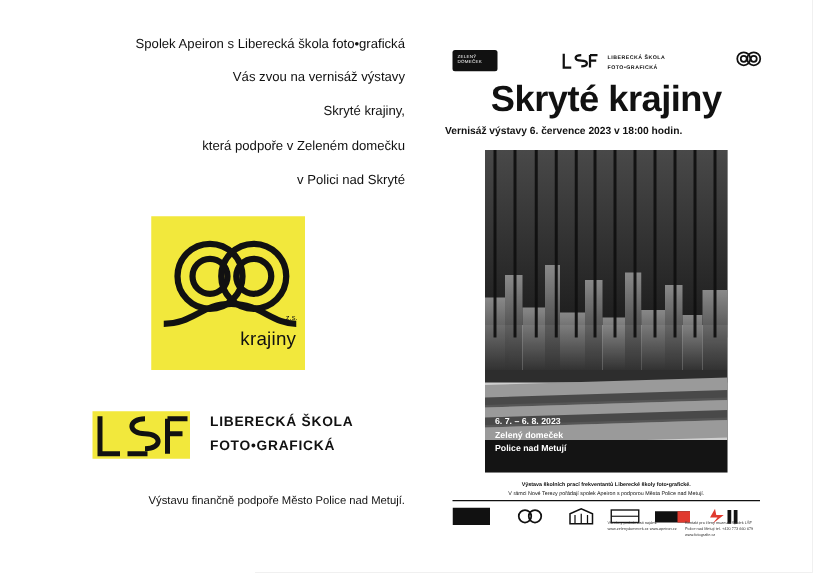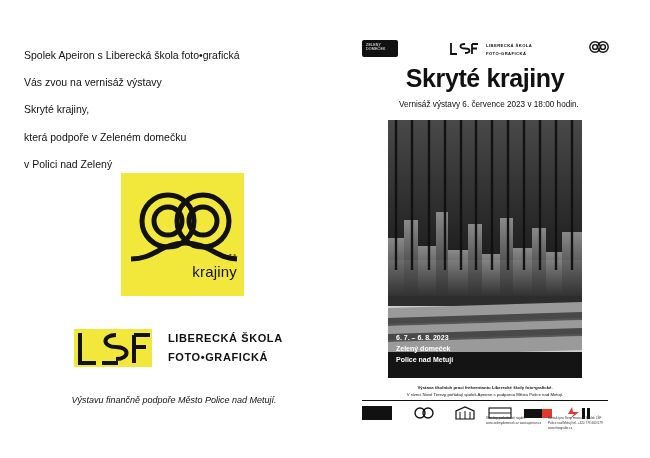--- a/index.html
+++ b/index.html
@@ -22,25 +22,24 @@
   }
   
   .left {
     position: absolute;
     left: 24px;
     top: 28px;
     width: 300px;
     height: 402px;
   }
   .inv-lines {
-    text-align: left;
+    text-align: right;
     color: #111;
     font-size: 10.5px;
     line-height: 1.35;
-    margin-top: 20px;
   }
   .inv-lines .ln {
     margin: 0 0 13px 0;
     white-space: nowrap;
   }
   .apeiron-block {
     position: absolute;
     left: 97px;
     top: 145px;
     width: 123px;
@@ -90,22 +89,21 @@
     font-weight: bold;
     color: #111;
     line-height: 1.75;
     letter-spacing: 0.6px;
   }
   .support {
     position: absolute;
     left: 0;
     top: 364px;
     width: 300px;
-    text-align: center;
-    font-style: italic;
+    text-align: right;
     font-size: 9px;
     color: #111;
     line-height: 1.9;
   }
   
   .poster {
     position: absolute;
     left: 340px;
     top: 28px;
     width: 290px;
@@ -163,33 +161,32 @@
     top: 12px;
     width: 22px;
     height: 14px;
   }
   .poster-title {
     position: absolute;
     left: 0;
     top: 36px;
     width: 290px;
     text-align: center;
-    font-size: 25px;
+    font-size: 29px;
     font-weight: bold;
     color: #111;
     letter-spacing: -0.4px;
   }
   .poster-sub {
     position: absolute;
-    left: 4px;
+    left: 16px;
     top: 72px;
     width: 290px;
-    text-align: center;
     font-size: 8.2px;
-    font-weight: normal;
+    font-weight: bold;
     color: #111;
   }
   .photo {
     position: absolute;
     left: 48px;
     top: 92px;
     width: 194px;
     height: 258px;
     overflow: hidden;
     background: #0d0d0d;
@@ -256,21 +253,21 @@
 
 <div class="page">
 
   <div class="left">
 
     <div class="inv-lines">
       <p class="ln">Spolek Apeiron s Liberecká škola foto•grafická</p>
       <p class="ln">Vás zvou na vernisáž výstavy</p>
       <p class="ln">Skryté krajiny,</p>
       <p class="ln">která podpoře v Zeleném domečku</p>
-      <p class="ln">v Polici nad Zelený</p>
+      <p class="ln">v Polici nad Skryté</p>
     </div>
 
     <div class="apeiron-block">
       <svg class="apeiron-logo" viewBox="0 0 123 123">
         <g fill="none" stroke="#111" stroke-width="5">
           <circle cx="47" cy="48" r="26"></circle>
           <circle cx="47" cy="48" r="14"></circle>
           <circle cx="82" cy="48" r="26"></circle>
           <circle cx="82" cy="48" r="14"></circle>
         </g>

